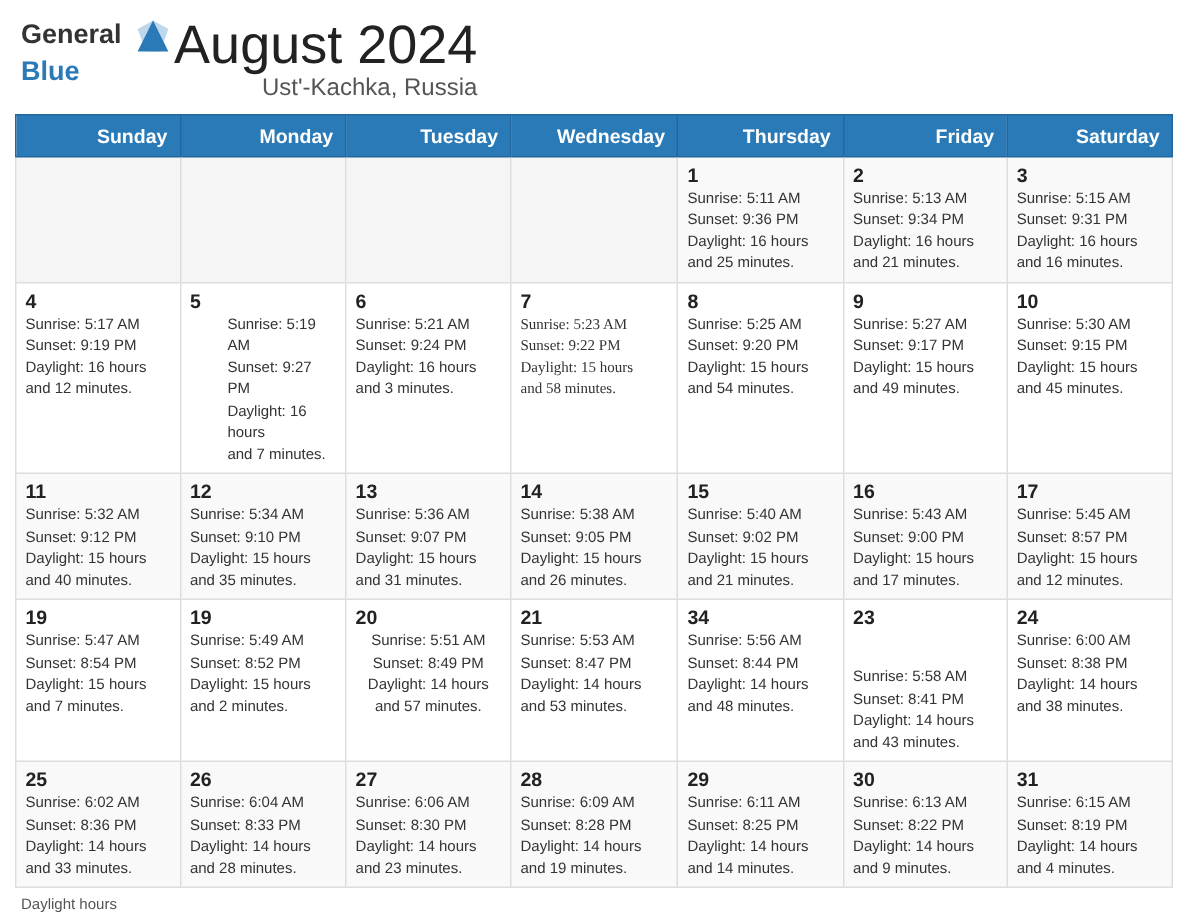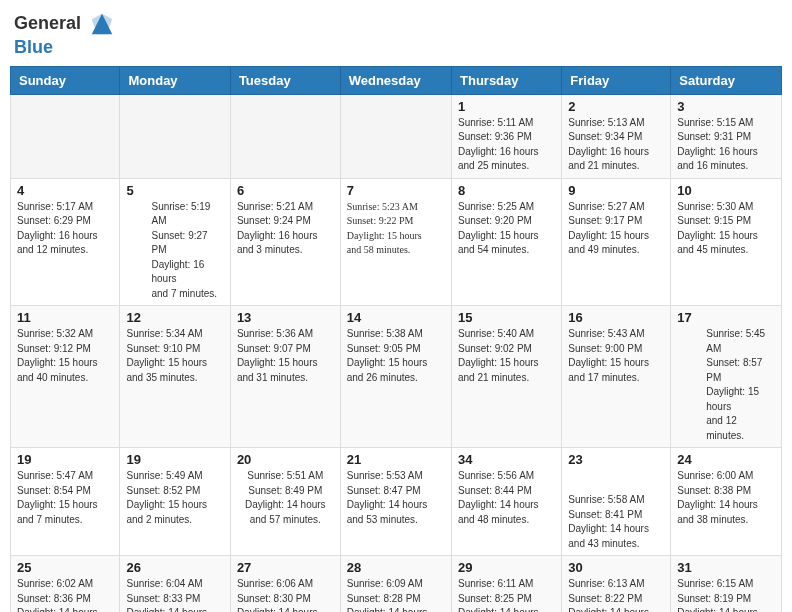--- a/index.html
+++ b/index.html
@@ -47,21 +47,21 @@
       color: #555;
     }
     .calendar {
       width: 100%;
       border-collapse: collapse;
       border: 1px solid #ccc;
     }
     .calendar th {
       background-color: #2a7ab8;
       color: #fff;
-      text-align: left;
+      text-align: right;
       padding: 6px 8px;
       font-size: 13px;
       font-weight: bold;
       border: 1px solid #2266a0;
     }
     .calendar td {
       border: 1px solid #ddd;
       vertical-align: top;
       padding: 4px 6px;
       width: 113px;
@@ -110,20 +110,24 @@
         <svg class="logo-icon" viewBox="0 0 30 30" style="display:inline-block;vertical-align:middle;">
           <polygon points="15,4 26,26 4,26" fill="#2a7ab8"></polygon>
           <polygon points="15,4 26,10 20,26 10,26 4,10" fill="#2a7ab8" opacity="0.3"></polygon>
         </svg>
       </div>
       <div class="logo-text">
         <span class="logo-blue">Blue</span>
       </div>
     </div>
   </div>
+  <div class="title-block">
+    <div class="month-year">August 2024</div>
+    <div class="location">Ust'-Kachka, Russia</div>
+  </div>
 </div>
 
 <table class="calendar">
   <thead>
     <tr>
     <th>Sunday</th>
         <th>Monday</th>
         <th>Tuesday</th>
         <th>Wednesday</th>
         <th>Thursday</th>
@@ -156,21 +160,21 @@
           <div class="day-info" style="white-space: pre-line;">Sunrise: 5:15 AM
 Sunset: 9:31 PM
 Daylight: 16 hours
 and 16 minutes.</div>
         </td>
       </tr>
       <tr>
         <td>
           <span class="day-num">4</span>
           <div class="day-info" style="white-space: pre-line;">Sunrise: 5:17 AM
-Sunset: 6:29 PM
+Sunset: 9:19 PM
 Daylight: 16 hours
 and 12 minutes.</div>
         </td>
         <td>
           <span class="day-num">5</span>
           <div class="day-info" style="white-space: pre-line; margin-left: 25px;">Sunrise: 5:19 AM
 Sunset: 9:27 PM
 Daylight: 16 hours
 and 7 minutes.</div>
         </td>
@@ -248,21 +252,21 @@
         </td>
         <td>
           <span class="day-num">16</span>
           <div class="day-info" style="white-space: pre-line;">Sunrise: 5:43 AM
 Sunset: 9:00 PM
 Daylight: 15 hours
 and 17 minutes.</div>
         </td>
         <td>
           <span class="day-num">17</span>
-          <div class="day-info" style="white-space: pre-line; margin-left: 29px;">Sunrise: 5:45 AM
+          <div class="day-info" style="white-space: pre-line;">Sunrise: 5:45 AM
 Sunset: 8:57 PM
 Daylight: 15 hours
 and 12 minutes.</div>
         </td>
       </tr>
       <tr>
         <td>
           <span class="day-num">19</span>
           <div class="day-info" style="white-space: pre-line;">Sunrise: 5:47 AM
 Sunset: 8:54 PM

